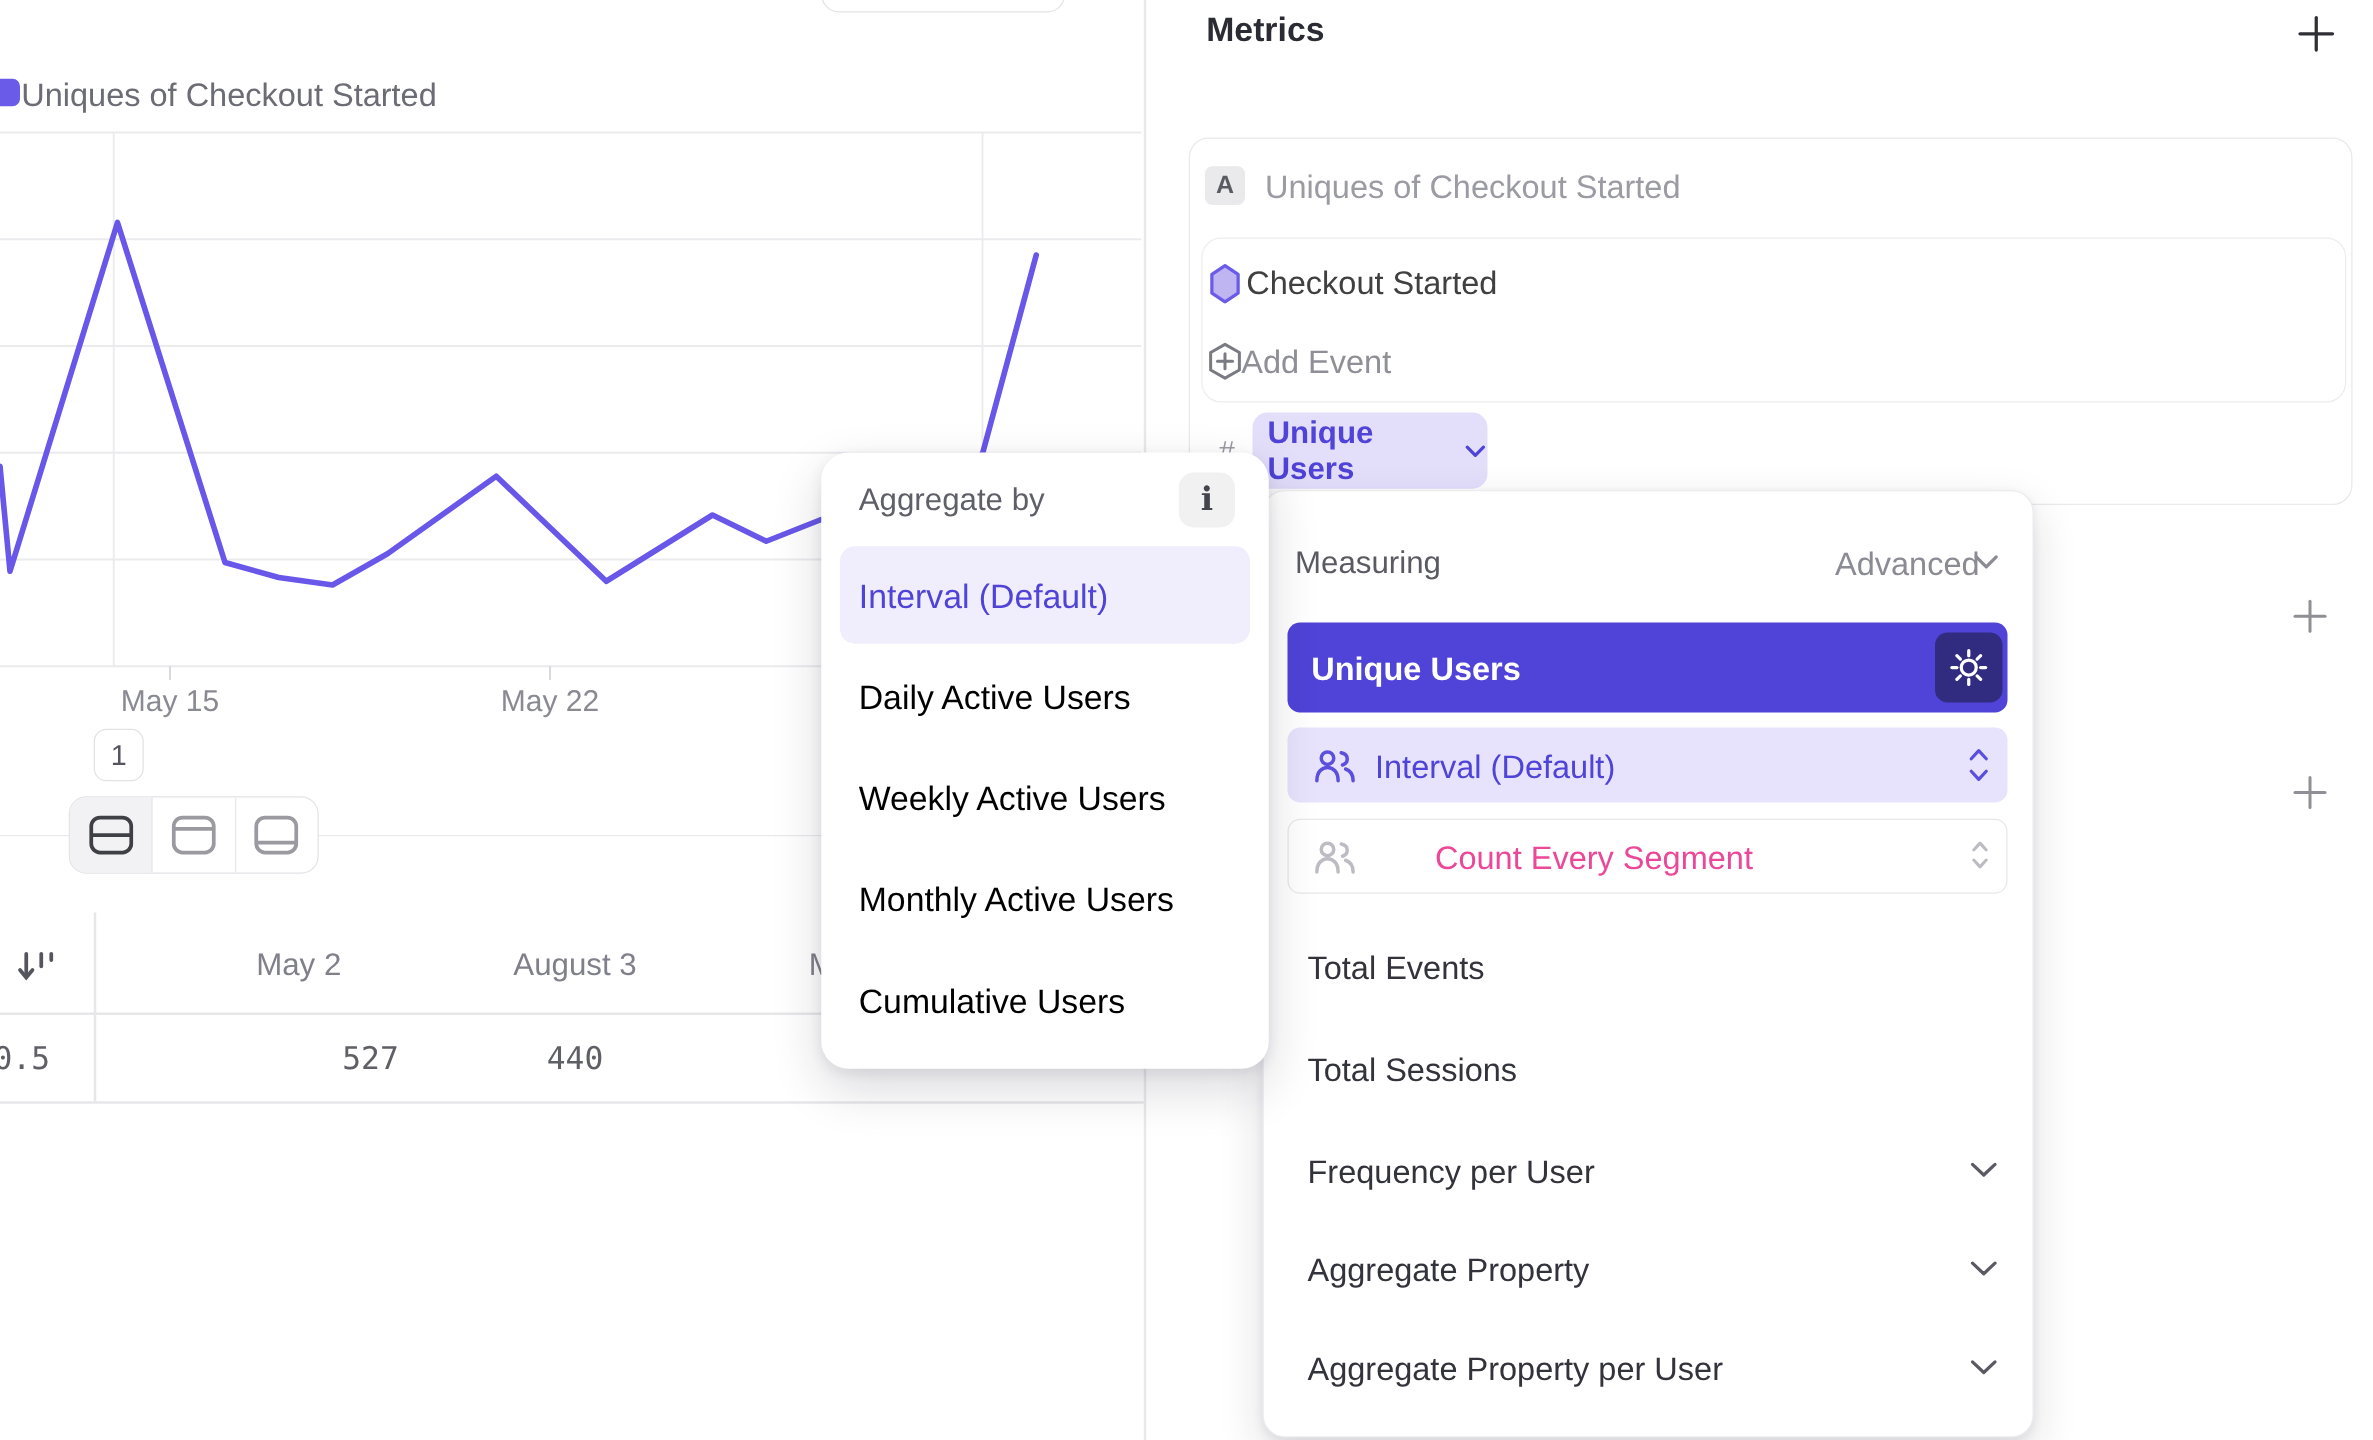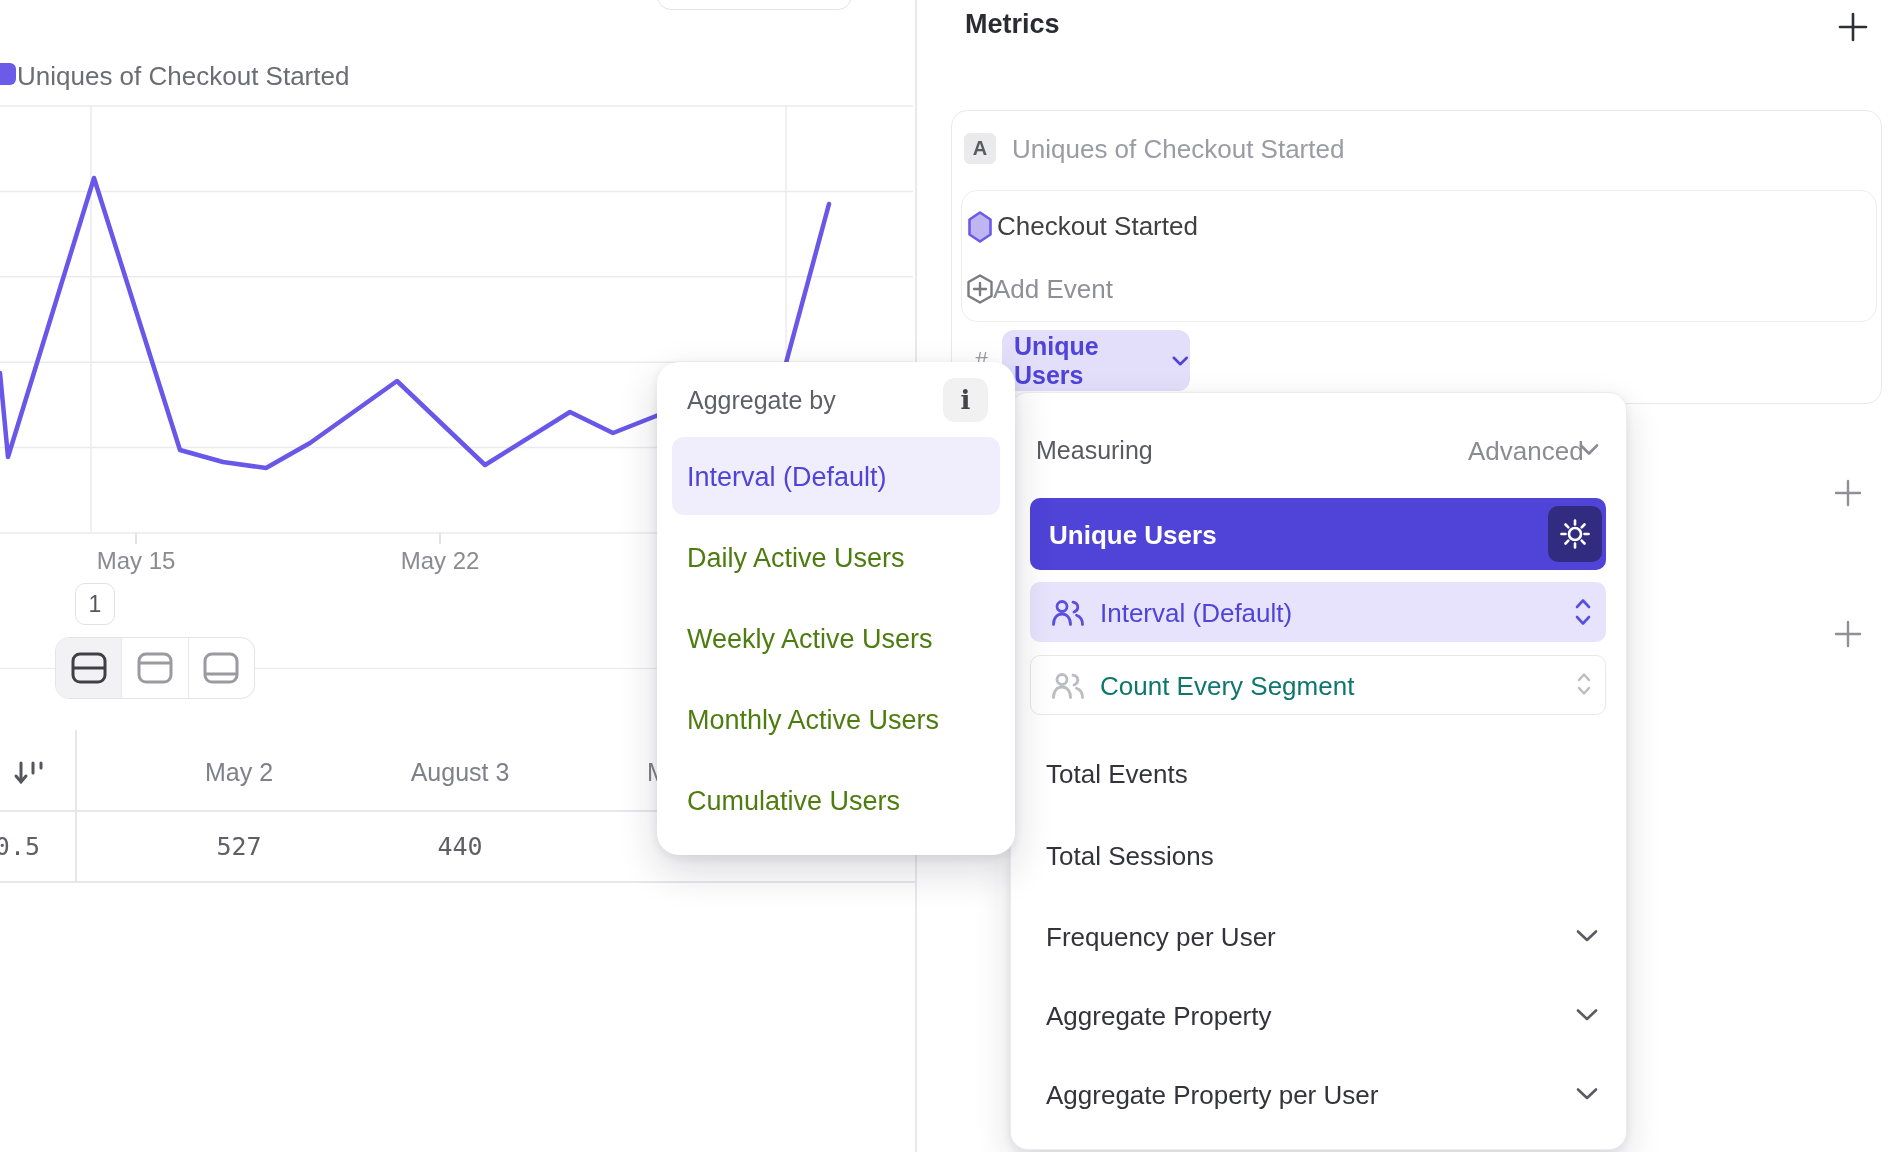--- a/index.html
+++ b/index.html
@@ -59,31 +59,31 @@
   #measuring-label{left:1036px;top:436px;font-size:25px;color:#5a5a63;}
   #advanced{left:1468px;top:436px;font-size:26px;color:#8b8b93;}
   #advanced-chevron{left:1578px;top:442px;}
   #row-uu{left:1030px;top:498px;width:576px;height:72px;background:#4f43d8;border-radius:10px;}
   #row-uu-label{left:1049px;top:520px;font-size:26px;font-weight:600;color:#fff;}
   #gear-btn{left:1548px;top:506px;width:54px;height:56px;background:#322c80;border-radius:10px;
     display:flex;align-items:center;justify-content:center;}
   #row-interval{left:1030px;top:582px;width:576px;height:60px;background:#e7e3fc;border-radius:10px;}
   #row-interval-label{left:1100px;top:598px;font-size:26px;font-weight:500;color:#4f43d8;}
   #row-count{left:1030px;top:655px;width:576px;height:60px;background:#fff;border:1.5px solid #e8e8eb;border-radius:10px;box-sizing:border-box;}
-  #row-count-label{left:1100px;top:671px;font-size:26px;color:#0f766e;}
+  #row-count-label{left:1148px;top:671px;font-size:26px;color:#ec4899;}
   .menu-item{left:1046px;font-size:26px;color:#33333b;}
   .mm-chevron{left:1575px;}
   
   #aggregate-popup{left:657px;top:362px;width:358px;height:493px;background:#fff;border-radius:22px;
     box-shadow:0 16px 40px rgba(25,25,50,.16), 0 3px 10px rgba(25,25,50,.08);z-index:30;}
   #aggregate-label{left:687px;top:386px;font-size:25px;color:#5f5f68;z-index:31;}
   #info-btn{left:943px;top:378px;width:45px;height:44px;background:#f1f1f2;border-radius:12px;z-index:31;
     display:flex;align-items:center;justify-content:center;font-family:"DejaVu Serif", serif;font-weight:bold;font-size:26px;color:#44444c;}
   #agg-highlight{left:672px;top:437px;width:328px;height:78px;background:#f0edfc;border-radius:12px;z-index:31;}
-  .agg-item{left:687px;font-size:27px;color:#4d7c0f;z-index:32;}
+  .agg-item{left:687px;font-size:27px;color:#000000;z-index:32;}
   #agg-item-0{color:#4f43d8;font-weight:500;}
   svg{display:block;}
 </style>
 </head>
 <body>
 
 <svg id="chart-svg" class="abs" width="915" height="575" viewBox="0 0 915 575">
     <line x1="0" y1="106" x2="913" y2="106" stroke="#ebebee" stroke-width="1.5"></line>
     <line x1="0" y1="191.4" x2="913" y2="191.4" stroke="#ebebee" stroke-width="1.5"></line>
     <line x1="0" y1="276.8" x2="913" y2="276.8" stroke="#ebebee" stroke-width="1.5"></line>
@@ -142,21 +142,21 @@
     <line x1="21" y1="7" x2="21" y2="17"></line>
     <line x1="29" y1="7" x2="29" y2="12"></line>
   </g>
 </svg>
 
 <div class="abs th" style="left:159px;">May 2</div>
 <div class="abs th" style="left:380px;">August 3</div>
 <div class="abs th" style="left:601px;">May 4</div>
 
 <div id="td-partial" class="abs">0.5</div>
-<div class="abs td" style="left:159px;">527</div>
+<div class="abs td" style="left:159px;text-align:right;">527</div>
 <div class="abs td" style="left:380px;">440</div>
 
 <div id="top-pill" class="abs"></div>
 
 <div id="panel-divider" class="abs"></div>
 
 <div id="metrics-title" class="abs">Metrics</div>
 <svg id="metrics-add" class="abs" width="32" height="32" viewBox="0 0 32 32">
   <g stroke="#2f2f36" stroke-width="2.6" stroke-linecap="round">
     <line x1="16" y1="3" x2="16" y2="29"></line>

